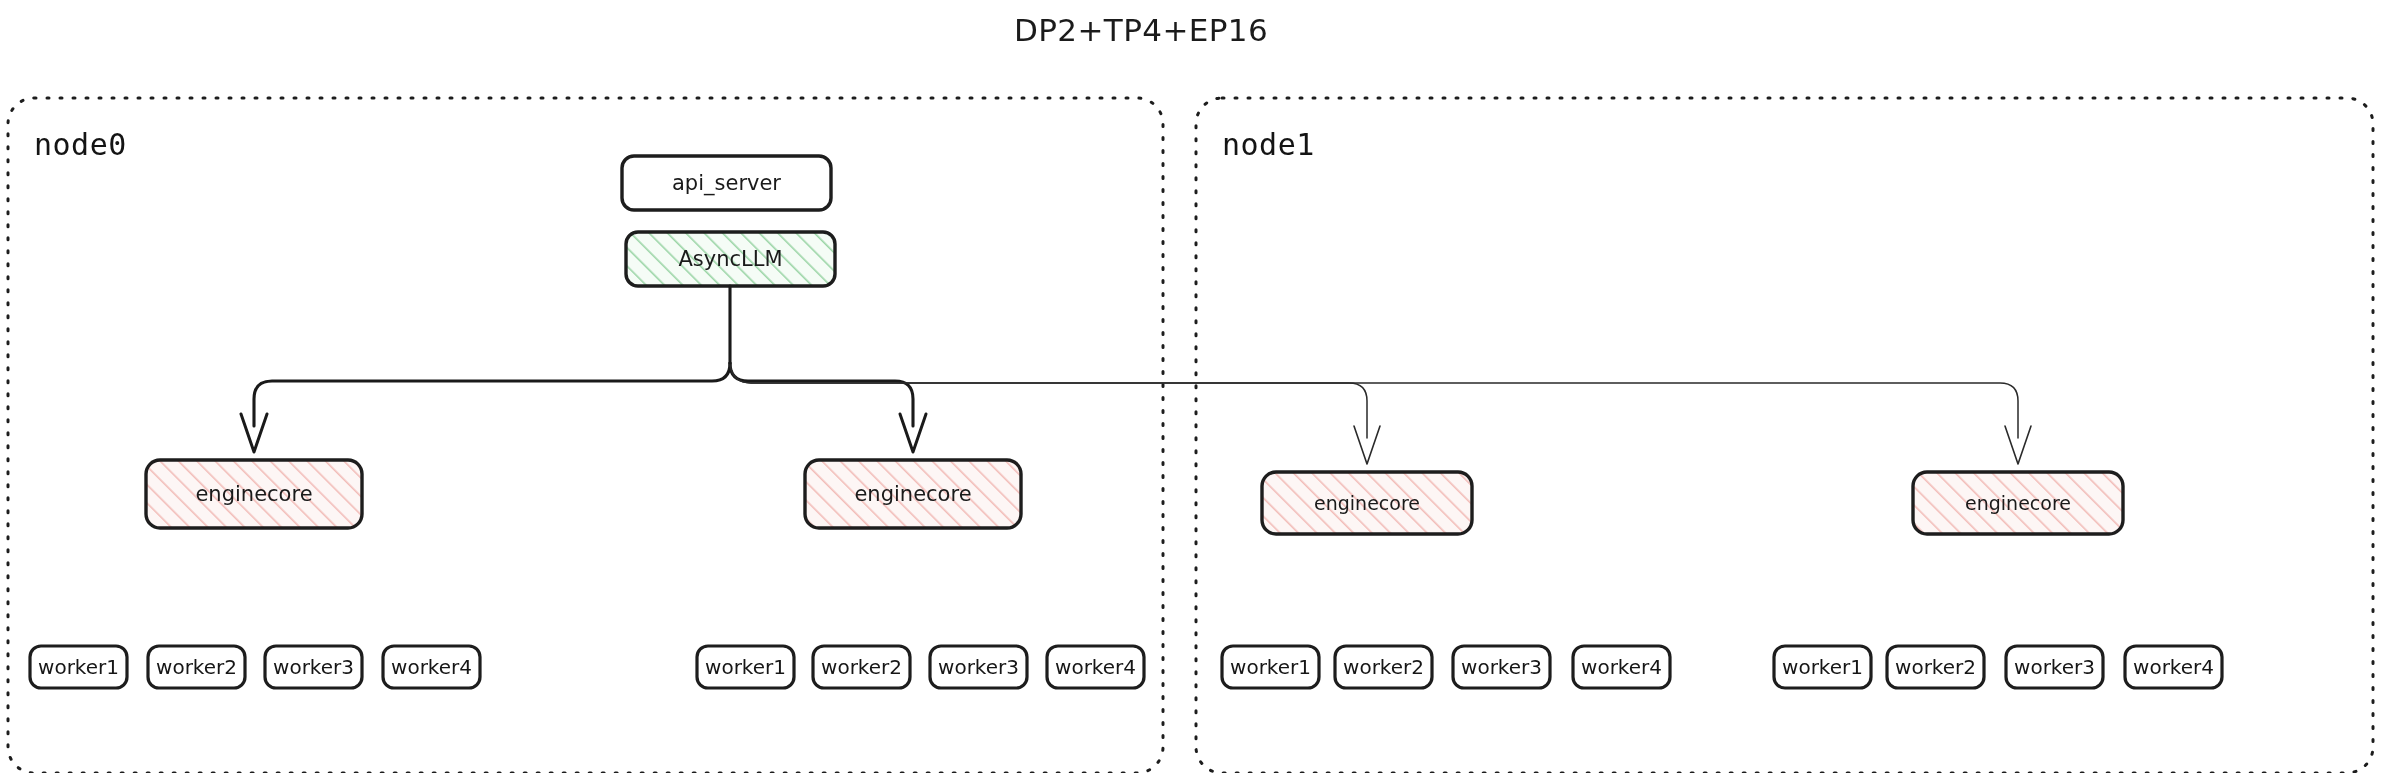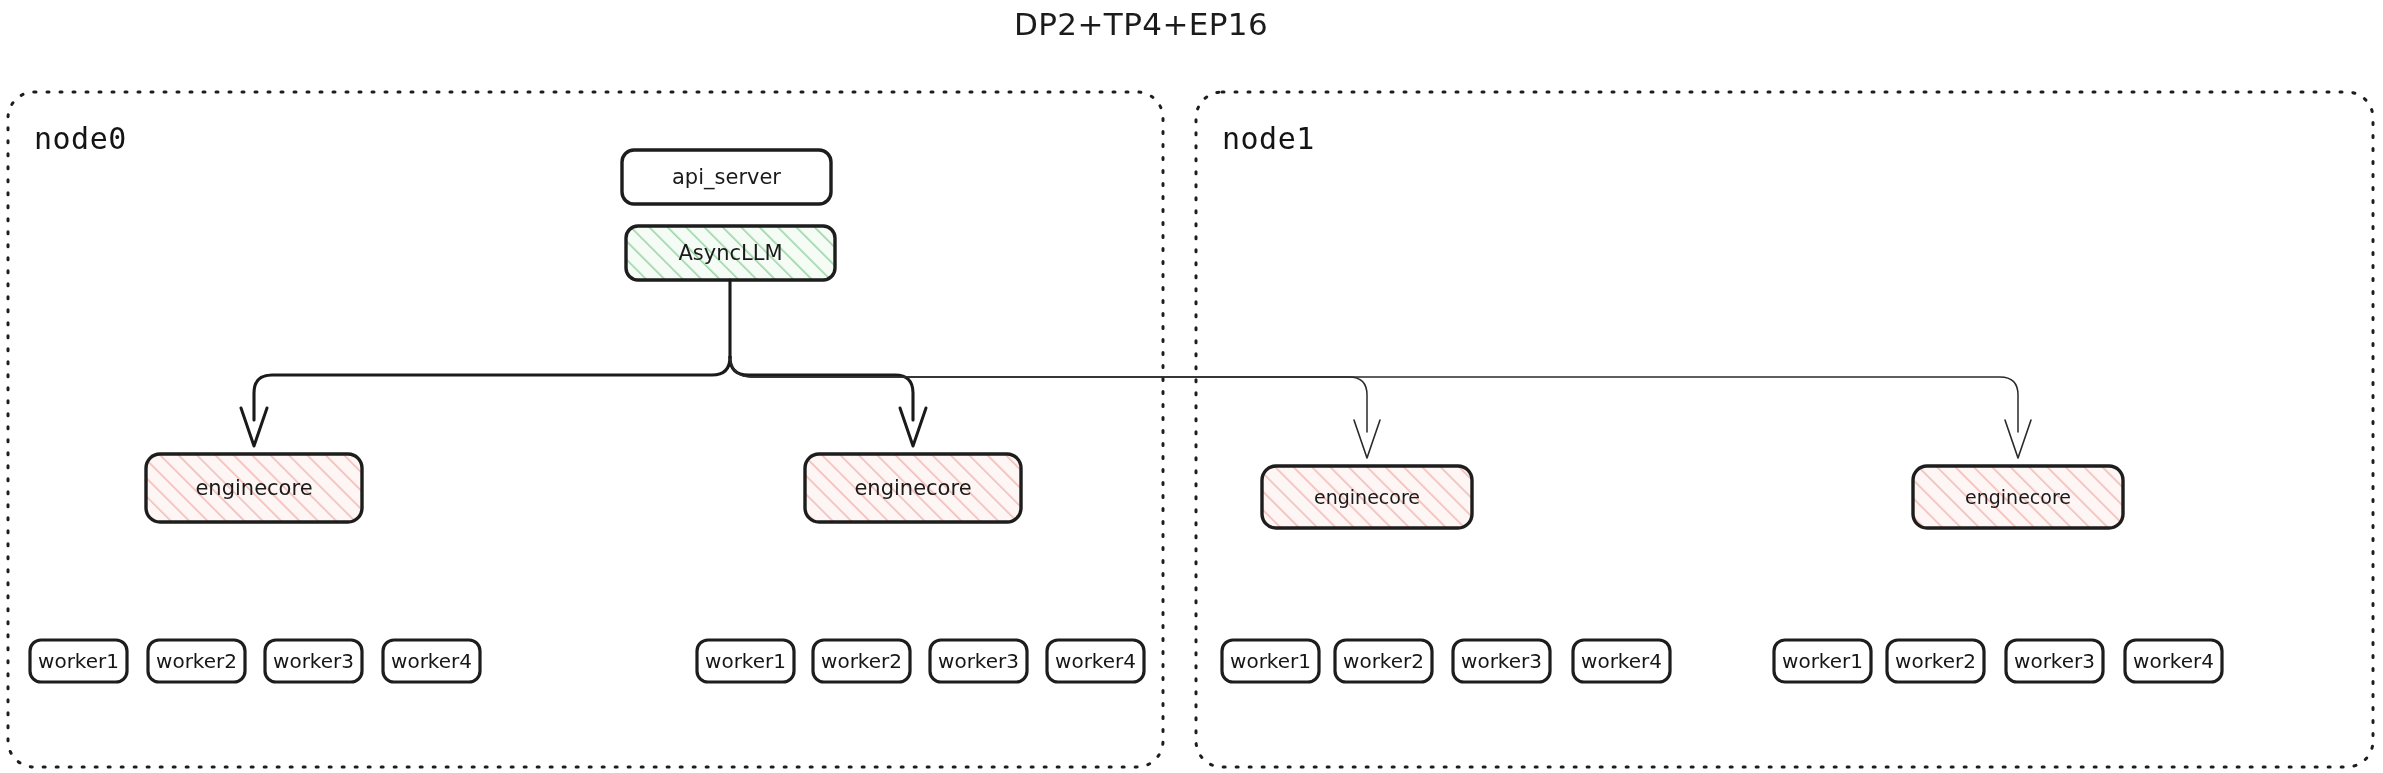--- a/index.html
+++ b/index.html
@@ -9,21 +9,21 @@
   }
   body {
     width: 2383px;
     height: 773px;
     font-family: "DejaVu Sans", sans-serif;
     position: relative;
     overflow: hidden;
   }
   #stage {
     position: absolute;
-    left: 0; top: 2px;
+    left: 0; top: 8px;
     width: 2383px;
     height: 658px;
   }
   svg#diagram {
     position: absolute;
     left: 0; top: 0;
     width: 2383px;
     height: 773px;
     display: block;
   }

